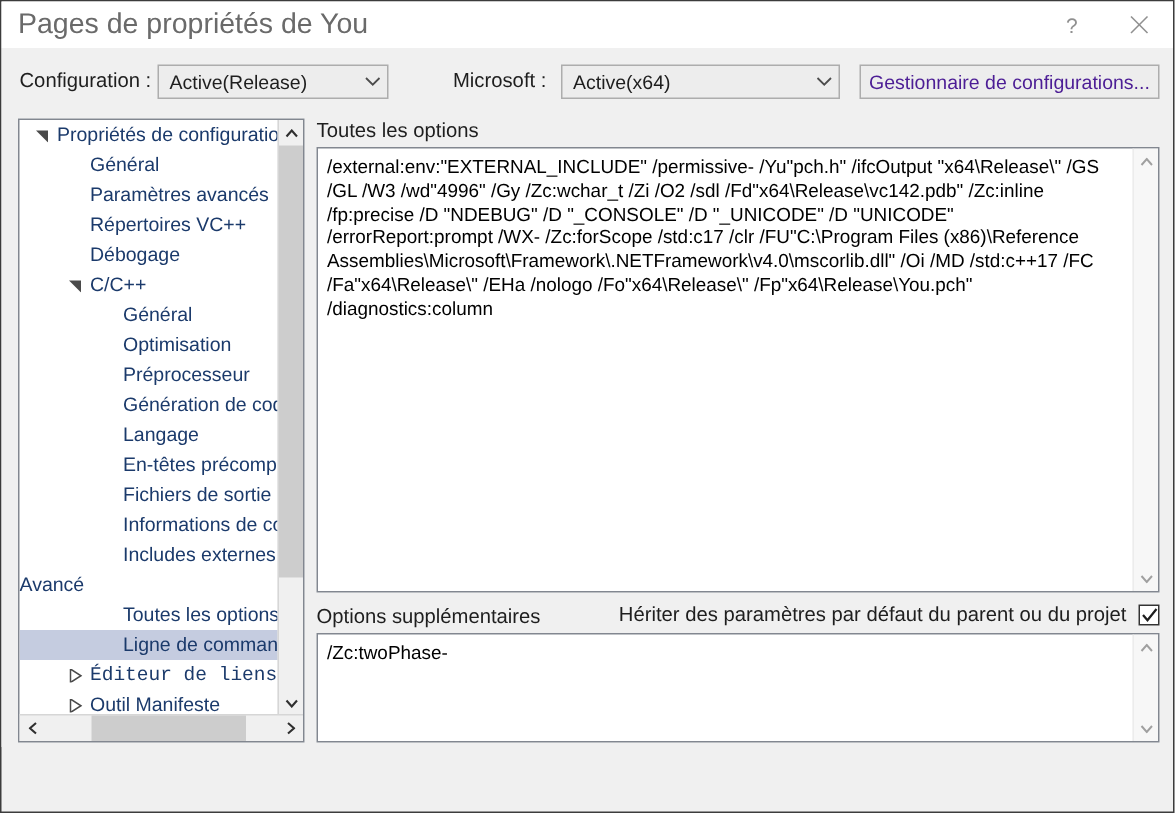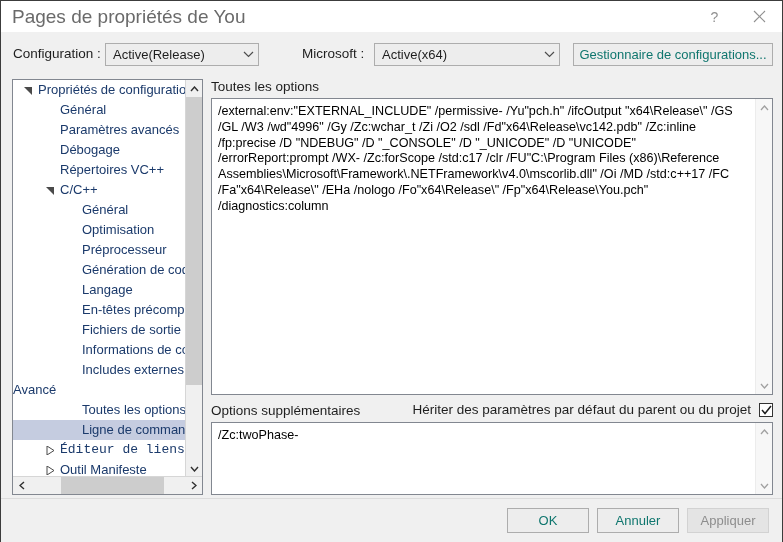--- a/index.html
+++ b/index.html
@@ -103,21 +103,21 @@
   .combo-configuration { left: 104px; top: 11px; width: 154px; }
   .combo-plateforme { left: 373px; top: 11px; width: 186px; }
 
   .btn {
     position: absolute;
     background: #ededed;
     border: 1px solid #adadad;
     box-sizing: border-box;
     font-family: "Liberation Sans", sans-serif;
     font-size: 13px;
-    color: #0f766e;
+    color: #4c1d95;
     display: flex;
     align-items: center;
     justify-content: center;
     cursor: default;
     white-space: nowrap;
   }
   .btn-cfgmanager { left: 572px; top: 11px; width: 200px; height: 23px; }
 
   
   .body-area {
@@ -374,22 +374,22 @@
 
     <div class="treepanel">
       <div class="tree-inner" id="tree-inner">
           <div class="tnode"><span class="arrow" style="left: 8px;">
               <svg width="9" height="9" viewBox="0 0 9 9">
                 <polygon points="0,1 8,1 8,9" fill="#4a4a4a"></polygon>
               </svg>
             </span><span class="tlabel" style="margin-left: 25px;">Propriétés de configuration</span></div>
           <div class="tnode"><span class="tlabel" style="margin-left: 47px;">Général</span></div>
           <div class="tnode"><span class="tlabel" style="margin-left: 47px;">Paramètres avancés</span></div>
+          <div class="tnode"><span class="tlabel" style="margin-left: 47px;">Répertoires VC++</span></div>
           <div class="tnode"><span class="tlabel" style="margin-left: 47px;">Débogage</span></div>
-          <div class="tnode"><span class="tlabel" style="margin-left: 47px;">Répertoires VC++</span></div>
           <div class="tnode"><span class="arrow" style="left: 30px;">
               <svg width="9" height="9" viewBox="0 0 9 9">
                 <polygon points="0,1 8,1 8,9" fill="#4a4a4a"></polygon>
               </svg>
             </span><span class="tlabel" style="margin-left: 47px;">C/C++</span></div>
           <div class="tnode"><span class="tlabel" style="margin-left: 69px;">Général</span></div>
           <div class="tnode"><span class="tlabel" style="margin-left: 69px;">Optimisation</span></div>
           <div class="tnode"><span class="tlabel" style="margin-left: 69px;">Préprocesseur</span></div>
           <div class="tnode"><span class="tlabel" style="margin-left: 69px;">Génération de code</span></div>
           <div class="tnode"><span class="tlabel" style="margin-left: 69px;">Langage</span></div>
@@ -482,19 +482,14 @@
           <div class="sb-arrow down">
             <svg width="9" height="6" viewBox="0 0 9 6" aria-hidden="true">
               <polyline points="1,1 4.5,5 8,1" fill="none" stroke="#a0a0a0" stroke-width="1.3"></polyline>
             </svg>
           </div>
         </div>
       </div>
     </div>
   </div>
 
-  <div class="footer">
-    <div class="btn btn-ok">OK</div>
-    <div class="btn btn-cancel">Annuler</div>
-    <div class="btn btn-apply">Appliquer</div>
-  </div>
 
 </div>
 
 </body></html>

